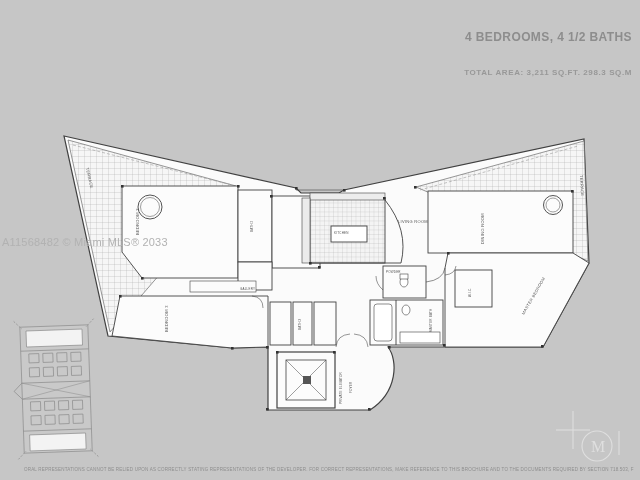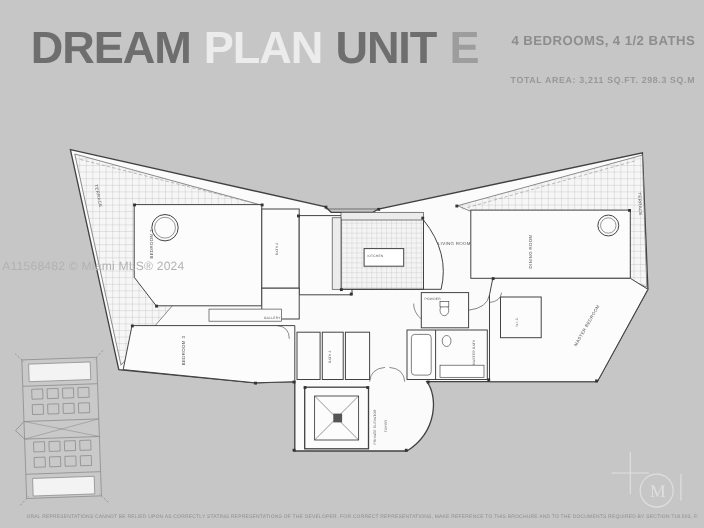--- a/index.html
+++ b/index.html
@@ -17,29 +17,26 @@
   svg text{font-family:"Liberation Sans",sans-serif;fill:#555;}
   .roomlabel{font-size:4px;letter-spacing:.3px;}
   .tinylabel{font-size:3px;letter-spacing:.2px;}
   .logoM{font-family:"Liberation Serif",serif;font-size:16px;fill:#dfdfdf;}
 </style>
 </head>
 <body>
 
 <div class="stage">
 
-  <div class="title">
-    <span class="w0">DREAM</span><span class="w1">PLAN</span><span class="w2">UNIT</span><span class="w3">E</span>
-  </div>
   <div class="specs">
     <div class="specs1">4 BEDROOMS, 4 1/2 BATHS</div>
     <div class="specs2">TOTAL AREA: 3,211 SQ.FT. 298.3 SQ.M</div>
   </div>
 
-  <div class="watermark">A11568482 © Miami MLS® 2024</div>
+  <div class="watermark">A11568482 © Miami MLS® 2033</div>
 
   <div class="planwrap">
   <svg width="640" height="480" viewBox="0 0 640 480">
     <defs>
       <pattern id="gridL" width="6" height="6" patternUnits="userSpaceOnUse">
         <rect width="6" height="6" fill="#f6f6f6"></rect>
         <path d="M6 0H0V6" fill="none" stroke="#a9a9a9" stroke-width="0.5"></path>
       </pattern>
       <pattern id="gridS" width="4.5" height="4.5" patternUnits="userSpaceOnUse">
         <rect width="4.5" height="4.5" fill="#f4f4f4"></rect>

